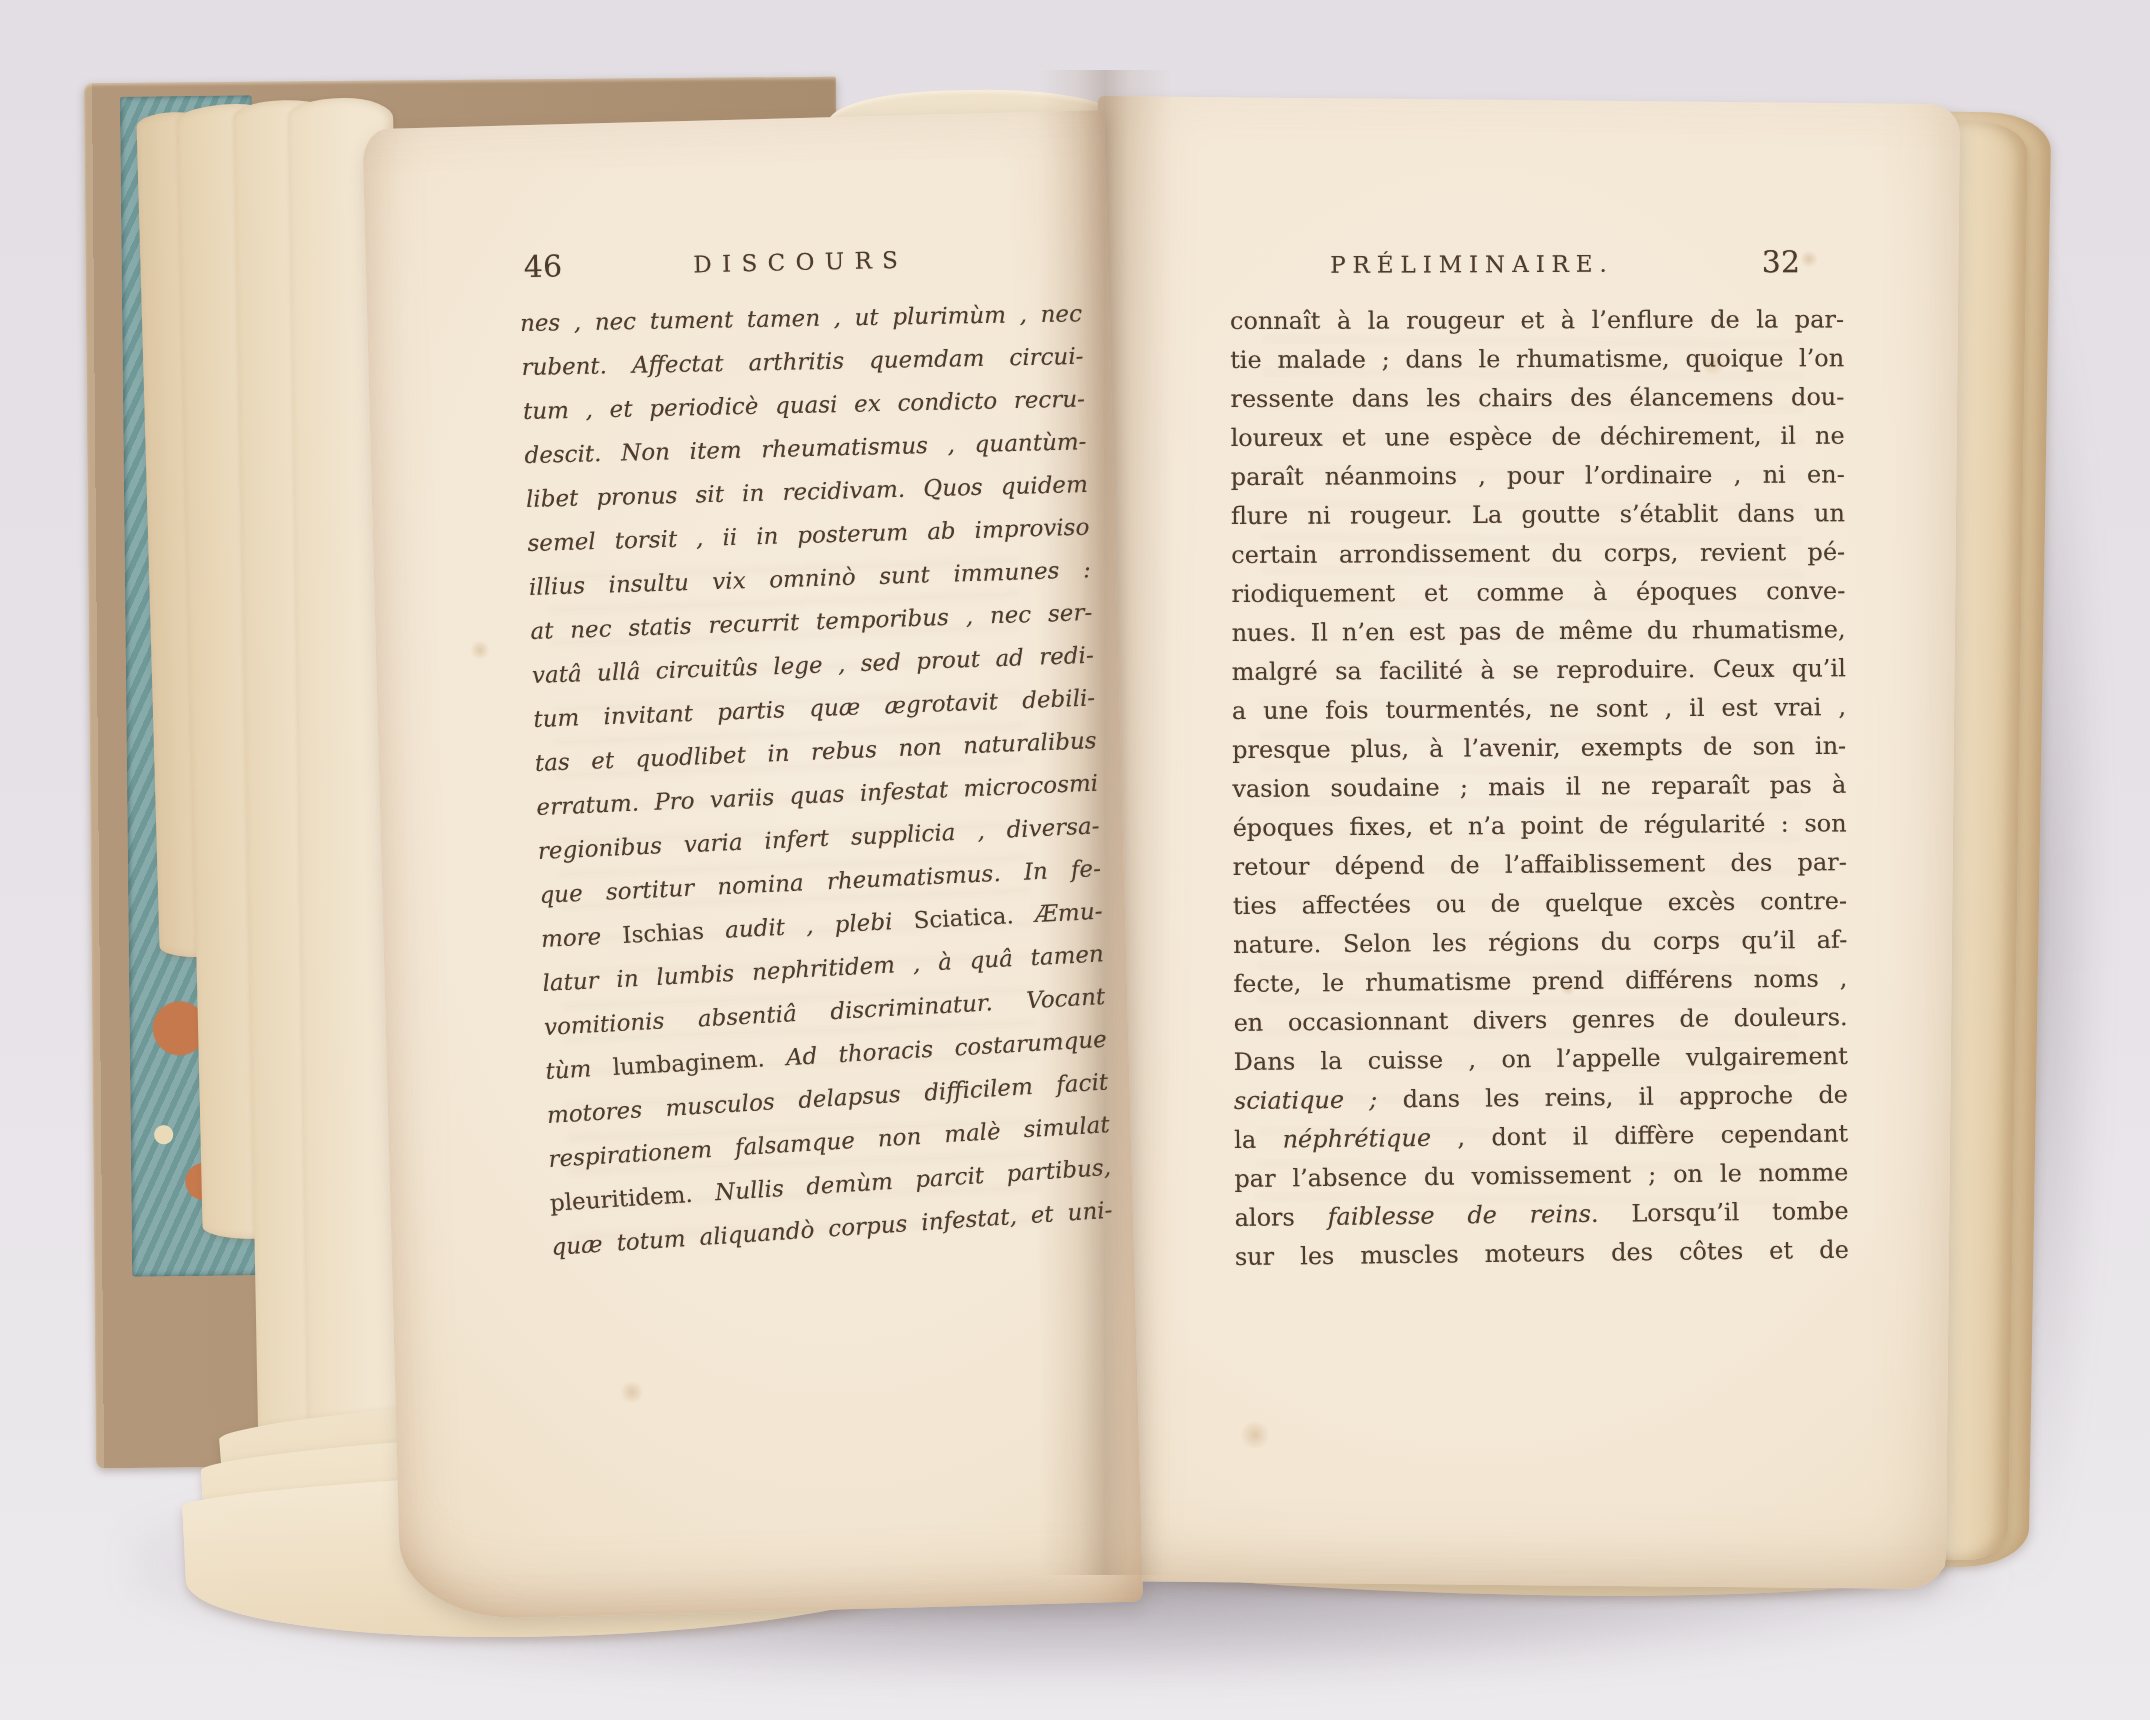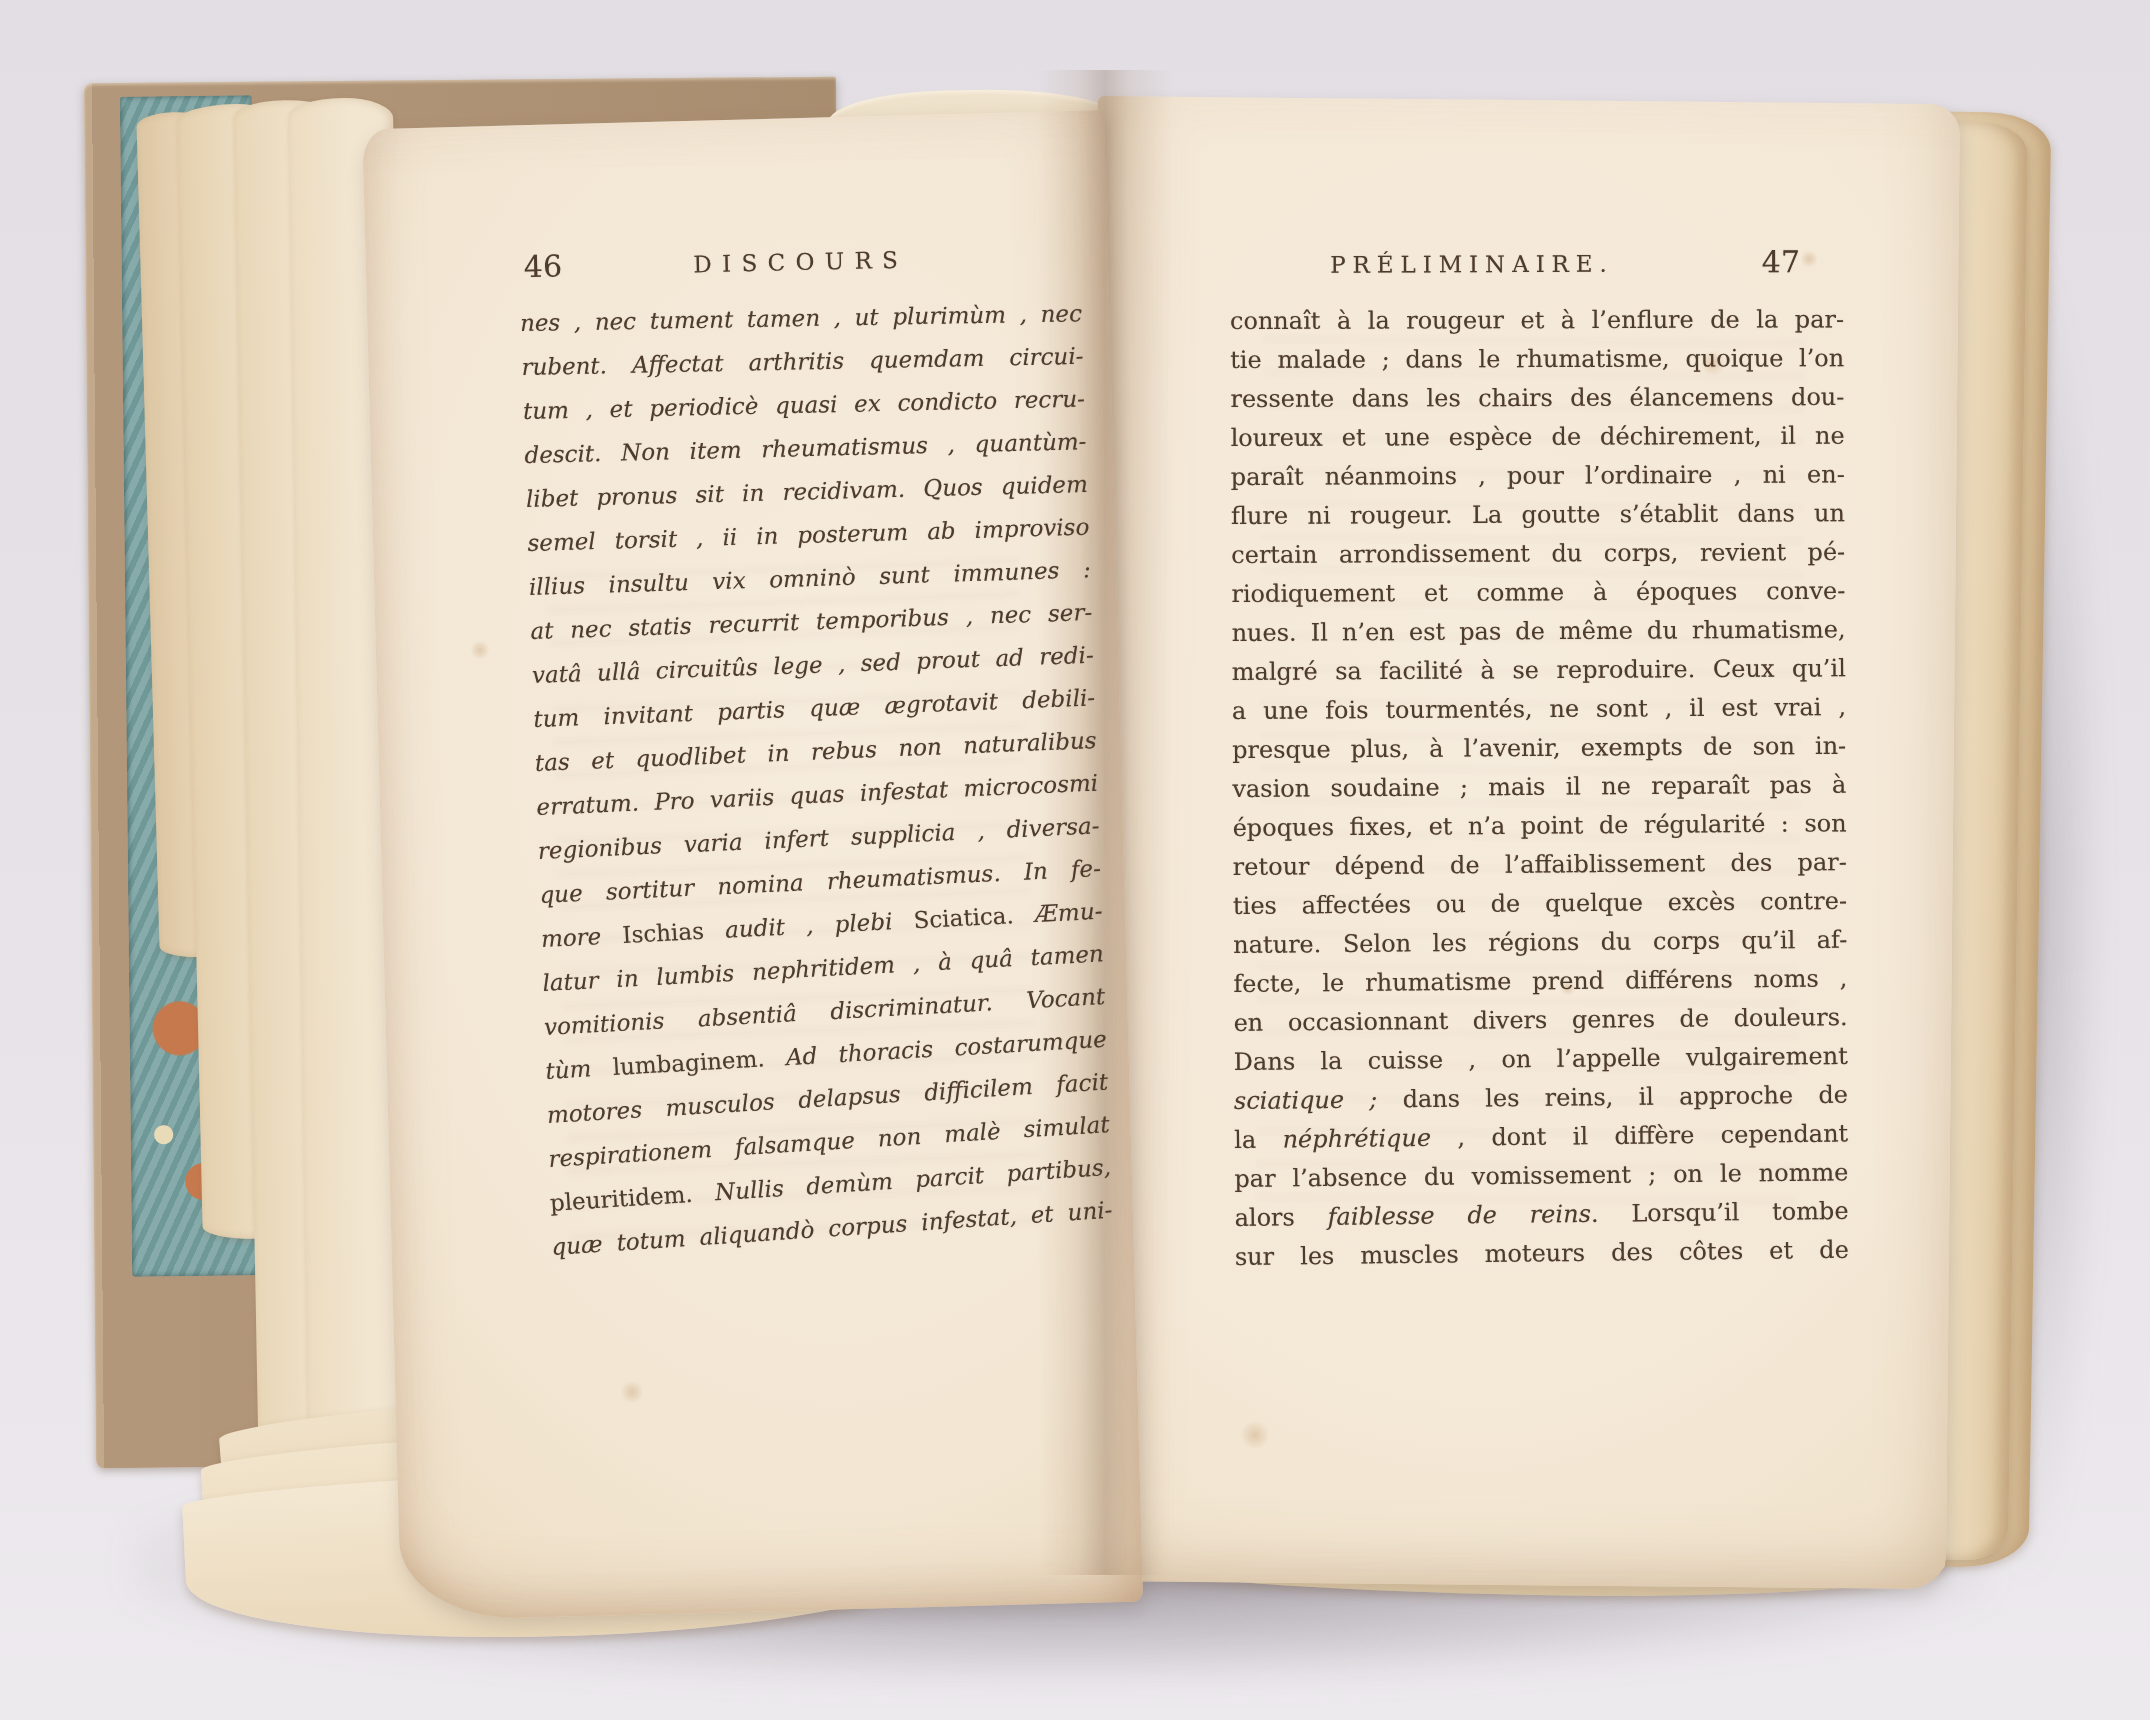--- a/index.html
+++ b/index.html
@@ -210,21 +210,21 @@
         <div class="tl" style="transform: translateX(27px) rotate(-3.43deg);"><span class="seg-it">motores musculos delapsus difficilem facit</span></div>
         <div class="tl" style="transform: translateX(28.5px) rotate(-3.57deg);"><span class="seg-it">respirationem falsamque non malè simulat</span></div>
         <div class="tl" style="transform: translateX(30px) rotate(-3.7deg);"><span class="seg-rm">pleuritidem. </span><span class="seg-it">Nullis demùm parcit partibus,</span></div>
         <div class="tl" style="transform: translateX(31.5px) rotate(-3.83deg);"><span class="seg-it">quæ totum aliquandò corpus infestat, et uni-</span></div>
       </div>
   </div>
 
   <div class="page-text right-text">
     <div class="page-head right-head">
       <span class="rhead">PRÉLIMINAIRE.</span>
-      <span class="pnum">47</span>
+      <span class="pnum">32</span>
     </div>
     <div class="right-lines">
         <div class="tl" style="transform: translateX(0px) rotate(-0.15deg);"><span class="seg-rm">connaît à la rougeur et à l’enflure de la par-</span></div>
         <div class="tl" style="transform: translateX(0.2px) rotate(-0.17deg);"><span class="seg-rm">tie malade ; dans le rhumatisme, quoique l’on</span></div>
         <div class="tl" style="transform: translateX(0.4px) rotate(-0.19deg);"><span class="seg-rm">ressente dans les chairs des élancemens dou-</span></div>
         <div class="tl" style="transform: translateX(0.6px) rotate(-0.22deg);"><span class="seg-rm">loureux et une espèce de déchirement, il ne</span></div>
         <div class="tl" style="transform: translateX(0.8px) rotate(-0.24deg);"><span class="seg-rm">paraît néanmoins , pour l’ordinaire , ni en-</span></div>
         <div class="tl" style="transform: translateX(1px) rotate(-0.26deg);"><span class="seg-rm">flure ni rougeur. La goutte s’établit dans un</span></div>
         <div class="tl" style="transform: translateX(1.2px) rotate(-0.28deg);"><span class="seg-rm">certain arrondissement du corps, revient pé-</span></div>
         <div class="tl" style="transform: translateX(1.4px) rotate(-0.3deg);"><span class="seg-rm">riodiquement et comme à époques conve-</span></div>

